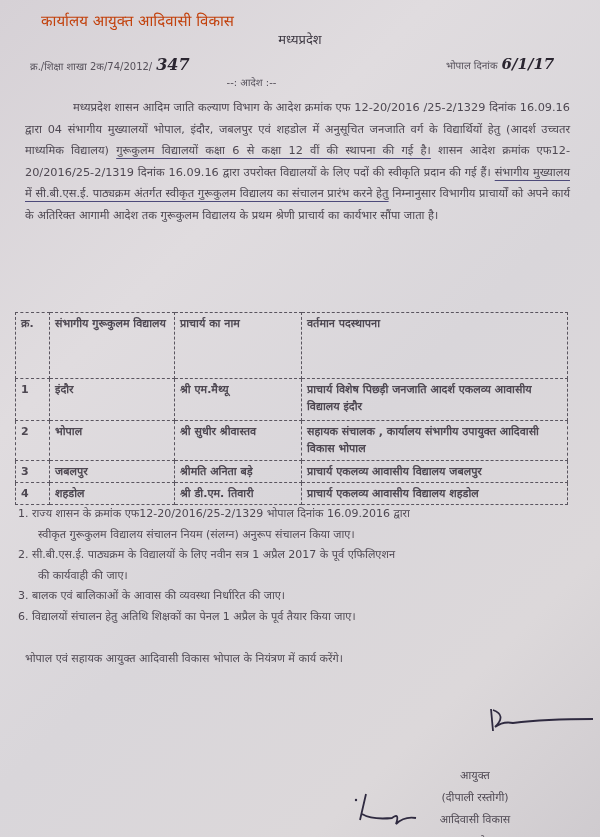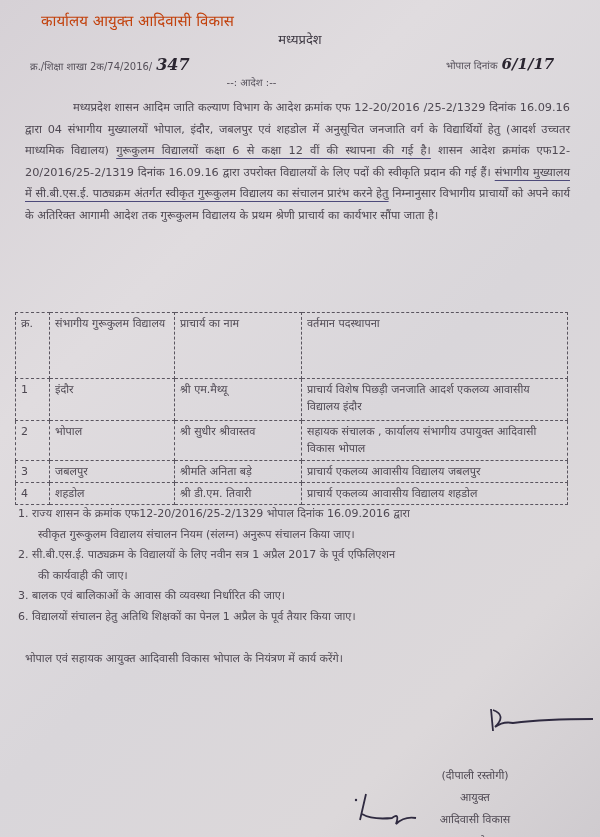--- a/index.html
+++ b/index.html
@@ -14,38 +14,38 @@
   .hdr-sub { top:30px; left:0; width:600px; text-align:center; font-size:13px; color:#3d3842; }
   .ref { top:55px; left:30px; font-size:10px; color:#55505a; }
   .ref-num { font-family:"DejaVu Serif", serif; font-size:16px; color:#2a2530; font-weight:bold; font-style:italic; margin-left:4px;text-align:center; }
   .date { top:55px; left:446px; font-size:10px; color:#55505a; }
   .date-val { font-family:"DejaVu Serif", serif; font-size:15px; color:#2a2530; font-weight:bold; font-style:italic; margin-left:4px; }
   .order-title { top:75px; left:0; width:503px; text-align:center; font-size:10px; color:#55505a; }
   .para { left:25px; width:545px; font-size:11.3px; line-height:21.5px; color:#4e4852; text-align:justify; }
   .para1 { top:97px; text-indent:48px; }
   .ul { text-decoration:underline; text-decoration-color:#4d4a7a; text-underline-offset:4px; }
   table.tbl { position:absolute; top:312px; left:15px; width:553px; border-collapse:collapse; font-size:11px; color:#4e4852; }
-  table.tbl td { border:1px dashed #5a555f; vertical-align:top; padding:2px 5px; line-height:17px; }
+  table.tbl td { border:1px dashed #5a555f; vertical-align:top; padding:2px 5px; line-height:17px;font-weight:bold; }
   .c1 { width:23px; } .c2 { width:114px; } .c3 { width:116px; }
   .notes { top:504px; left:18px; width:560px; font-size:11px; line-height:20.5px; color:#4e4852; }
   .note { margin:0; }
   .note .indent { display:block; padding-left:20px; }
   .closing { top:648px; left:25px; width:545px; font-size:11px; line-height:21px; color:#4e4852; }
   .closing .first { display:block; text-indent:48px; }
   .sig-block { top:765px; left:410px; width:130px; text-align:center; font-size:11px; line-height:22px; color:#4e4852; }
   svg.sig { position:absolute; }
 </style>
 </head>
 <body>
 
 <div class="abs hdr-title">कार्यालय आयुक्त आदिवासी विकास</div>
 <div class="abs hdr-sub">मध्यप्रदेश</div>
 
 <div class="abs ref">
-  <span>क्र./शिक्षा शाखा 2क/74/2016/</span><span class="ref-num">347</span>
+  <span>क्र./शिक्षा शाखा 2क/74/2012/</span><span class="ref-num">347</span>
 </div>
 <div class="abs date">
   <span>भोपाल दिनांक</span><span class="date-val">6/1/17</span>
 </div>
 <div class="abs order-title">--: आदेश :--</div>
 
 <div class="abs para para1">
   <span>मध्यप्रदेश शासन आदिम जाति कल्याण विभाग के आदेश क्रमांक एफ 12-20/2016 /25-2/1329 दिनांक 16.09.16 द्वारा 04 संभागीय मुख्यालयों भोपाल, इंदौर, जबलपुर एवं शहडोल में अनुसूचित जनजाति वर्ग के विद्यार्थियों हेतु (आदर्श उच्चतर माध्यमिक विद्यालय) </span><span class="ul">गुरूकुलम विद्यालयों कक्षा 6 से कक्षा 12 वीं की स्थापना की गई है।</span><span> शासन आदेश क्रमांक एफ12-20/2016/25-2/1319 दिनांक 16.09.16 द्वारा उपरोक्त विद्यालयों के लिए पदों की स्वीकृति प्रदान की गई हैं। </span><span class="ul">संभागीय मुख्यालय में सी.बी.एस.ई. पाठ्यक्रम अंतर्गत स्वीकृत गुरूकुलम विद्यालय का संचालन प्रारंभ करने हेतु</span><span> निम्नानुसार विभागीय प्राचार्यों को अपने कार्य के अतिरिक्त आगामी आदेश तक गुरूकुलम विद्यालय के प्रथम श्रेणी प्राचार्य का कार्यभार सौंपा जाता है।</span>
 </div>
 
@@ -93,22 +93,22 @@
 
 <div class="abs closing">
   <span>भोपाल एवं सहायक आयुक्त आदिवासी विकास भोपाल के नियंत्रण में कार्य करेंगे।</span>
 </div>
 
 <svg class="sig" style="left:485px;top:705px;" width="110" height="30" viewBox="0 0 110 30">
   <path d="M6 4 L8 26 M8 5 Q22 10 10 22 Q18 16 28 18 Q60 14 108 14" stroke="#2f2a40" stroke-width="1.8" fill="none"></path>
 </svg>
 
 <div class="abs sig-block">
+  <div>आयुक्त</div>
   <div>(दीपाली रस्तोगी)</div>
-  <div>आयुक्त</div>
   <div>आदिवासी विकास</div>
   <div>मध्यप्रदेश</div>
 </div>
 
 <svg class="sig" style="left:352px;top:790px;" width="70" height="40" viewBox="0 0 70 40">
   <path d="M14 4 L8 30 M10 24 Q20 30 40 28 Q48 22 44 34 Q52 26 64 28" stroke="#2f2a40" stroke-width="1.8" fill="none"></path>
   <circle cx="4" cy="10" r="1.2" fill="#2f2a40"></circle>
 </svg>
 
 </body></html>

